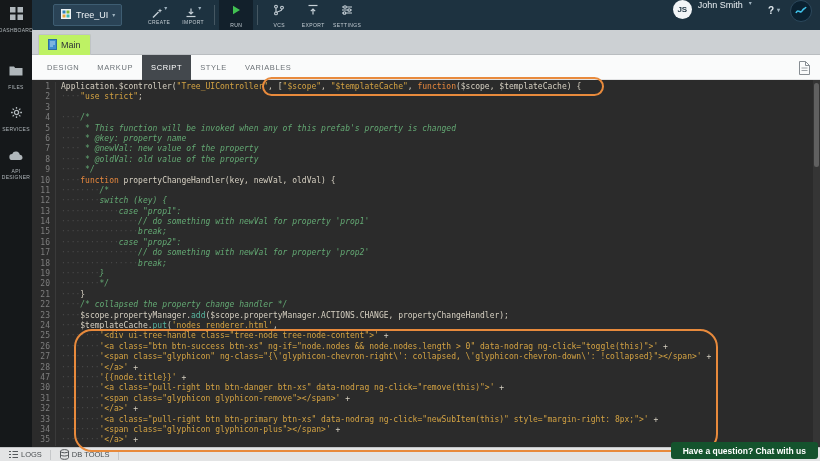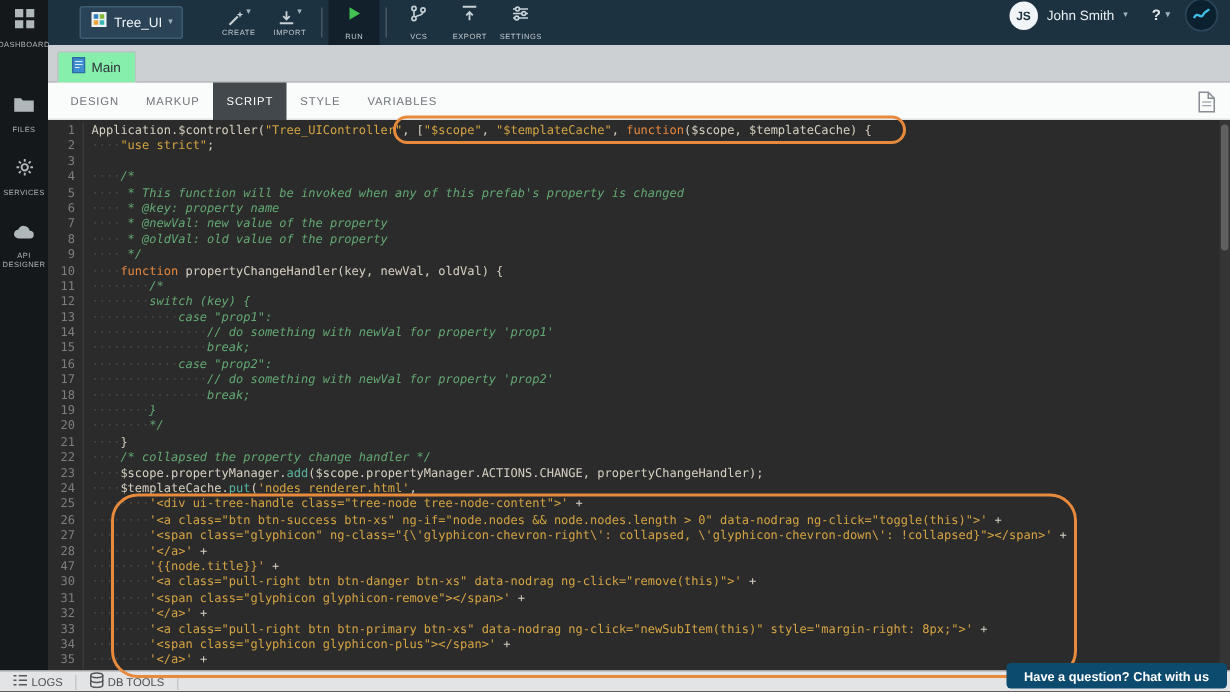--- a/index.html
+++ b/index.html
@@ -17,29 +17,29 @@
   .topbar{position:absolute;left:32px;top:0;width:788px;height:30px;background:#1d3240;display:flex;align-items:center;z-index:2}
   .project-select{display:flex;align-items:center;gap:4px;background:#2a4356;border:1px solid #3e5d72;border-radius:2px;height:22px;margin-left:21px;padding:0 6px;cursor:pointer}
   .proj-name{color:#eef3f6;font-size:9px}
   .caret{color:#9fb3bf;font-size:6px;line-height:6px}
   .tools{display:flex;align-items:center;margin-left:20px;height:30px}
   .tool{width:34px;height:30px;display:flex;flex-direction:column;align-items:center;justify-content:center;gap:2px;cursor:pointer}
   .tool .tlabel{font-size:5px;color:#c3ccd2;letter-spacing:.4px}
   .tool.active{background:#12202b}
   .iconrow{display:flex;align-items:flex-start;gap:1px;height:12px}
   .tsep{width:1px;height:20px;background:rgba(255,255,255,.18);margin:0 4px}
-  .userarea{position:absolute;right:8px;top:0;height:20px;display:flex;align-items:center;gap:6px}
+  .userarea{position:absolute;right:8px;top:0;height:20px;display:flex;gap:6px}
   .avatar{width:19px;height:19px;border-radius:50%;background:#f2f5f7;color:#1d3240;font-size:8px;font-weight:bold;display:flex;align-items:center;justify-content:center;cursor:pointer}
   .uname{color:#e8eef2;font-size:9px;cursor:pointer}
   .help{color:#dfe7ec;font-size:10px;font-weight:bold;display:flex;align-items:center;gap:3px;margin-left:10px;cursor:pointer}
   .logo{width:22px;height:22px;border-radius:50%;background:#0b2130;border:1px solid #2c485c;display:flex;align-items:center;justify-content:center;margin-left:4px;cursor:pointer}
 
   
   .tabstrip{position:absolute;left:32px;top:30px;width:788px;height:25px;background:#ccd0d3;border-bottom:1px solid #b9bdc0;z-index:2}
-  .tab{position:absolute;left:6px;top:4px;height:21px;background:#86efac;border:1px solid #bfc3c5;border-bottom:none;border-radius:2px 2px 0 0;display:flex;align-items:center;gap:4px;padding:0 9px;cursor:pointer}
+  .tab{position:absolute;left:6px;top:4px;height:21px;background:#bef264;border:1px solid #bfc3c5;border-bottom:none;border-radius:2px 2px 0 0;display:flex;align-items:center;gap:4px;padding:0 9px;cursor:pointer}
   .tab-label{font-size:9px;color:#2e3338}
 
   
   .modebar{position:absolute;left:32px;top:55px;width:788px;height:25px;background:#fafbfb;border-bottom:1px solid #e2e3e4;display:flex;align-items:center;padding-left:6px;z-index:2}
   .mode{height:25px;line-height:25px;padding:0 9px;font-size:7.5px;letter-spacing:.6px;color:#6d7378;cursor:pointer}
   .mode.active{background:#43484d;color:#fff}
   .docicon{position:absolute;right:9px;top:5px;cursor:pointer}
 
   
   .editor{position:absolute;left:32px;top:80px;width:788px;height:367px;background:#2b2b2b;font-family:"DejaVu Sans Mono",monospace;font-size:8px;z-index:1}
@@ -285,14 +285,14 @@
       <span><svg width="11" height="11" viewBox="0 0 11 11" fill="none" stroke="#54585b">
             <ellipse cx="5.5" cy="2.2" rx="4" ry="1.6"></ellipse>
             <path d="M1.5 2.2v6.5c0 .9 1.8 1.6 4 1.6s4-.7 4-1.6V2.2"></path>
             <path d="M1.5 5.4c0 .9 1.8 1.6 4 1.6s4-.7 4-1.6"></path>
           </svg></span>
       <span class="st-label">DB TOOLS</span>
     </div>
     <div class="st-sep"></div>
   </footer>
 
-  <button class="chat" style="background: #0c4a6e;">Have a question? Chat with us</button>
+  <button class="chat" style="background: #14532d;">Have a question? Chat with us</button>
 </div>
 
 </body></html>

